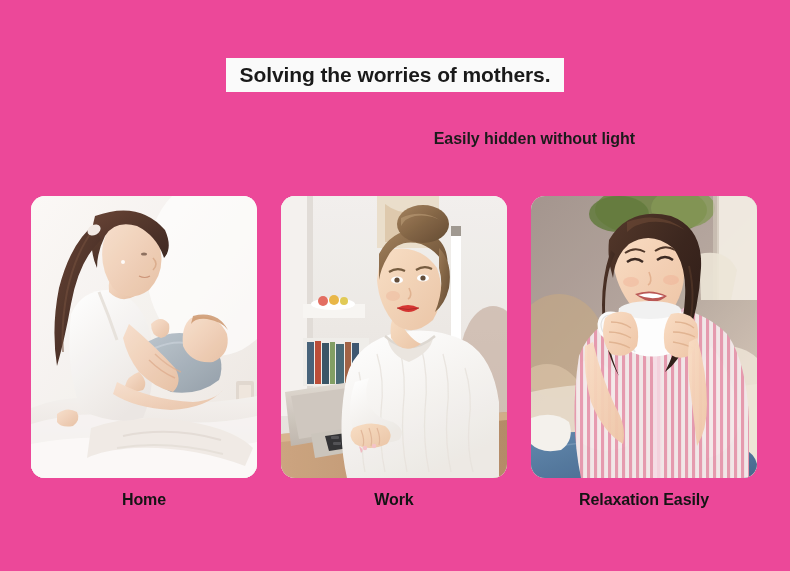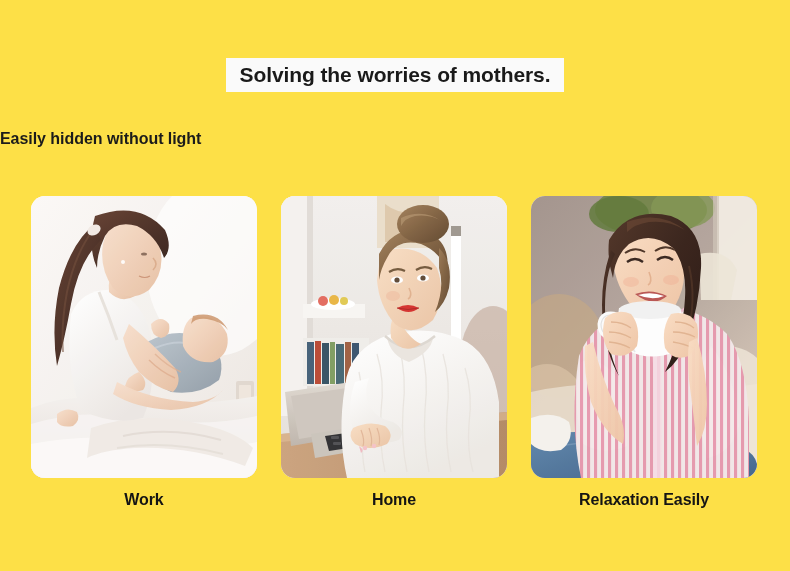--- a/index.html
+++ b/index.html
@@ -12,21 +12,21 @@
     background: #ffffff;
     font-family: "Liberation Sans", sans-serif;
     overflow: hidden;
     position: relative;
   }
 
   .page {
     position: relative;
     width: 790px;
     height: 571px;
-    background: #fde047;
+    background: #ec4899;
   }
 
   
   .headline-wrap {
     position: absolute;
     left: 0;
     top: 58px;
     width: 790px;
     text-align: center;
   }
@@ -39,21 +39,21 @@
     background: #fafafa;
     padding: 4px 14px 5px 14px;
     line-height: 1.2;
   }
 
   .subhead-wrap {
     position: absolute;
     left: 0;
     top: 129px;
     width: 635px;
-    text-align: left;
+    text-align: right;
   }
   .subhead {
     display: inline-block;
     font-size: 16px;
     font-weight: bold;
     color: #1b1b1b;
     letter-spacing: -0.05px;
     line-height: 1.25;
   }
 
@@ -449,23 +449,23 @@
         <path d="M62 146 Q70 180 84 210 Q96 230 92 248 Q72 236 60 206 Q52 176 54 150 Z" fill="url(#c3skin)" opacity="0.95"></path>
         <path d="M166 142 Q176 176 176 208 Q176 234 166 250 Q162 214 158 184 Q156 160 158 146 Z" fill="url(#c3skin)" opacity="0.95"></path>
         <rect width="226" height="282" fill="#ffffff" opacity="0.04"></rect>
       </svg>
     </div>
 
   </div>
 
   <div class="captions">
     <div class="caption-cell">
+      <span class="caption">Home</span>
+    </div>
+    <div class="caption-cell">
       <span class="caption">Work</span>
-    </div>
-    <div class="caption-cell">
-      <span class="caption">Home</span>
     </div>
     <div class="caption-cell">
       <span class="caption">Relaxation Easily</span>
     </div>
   </div>
 
 </div>
 
 </body></html>

